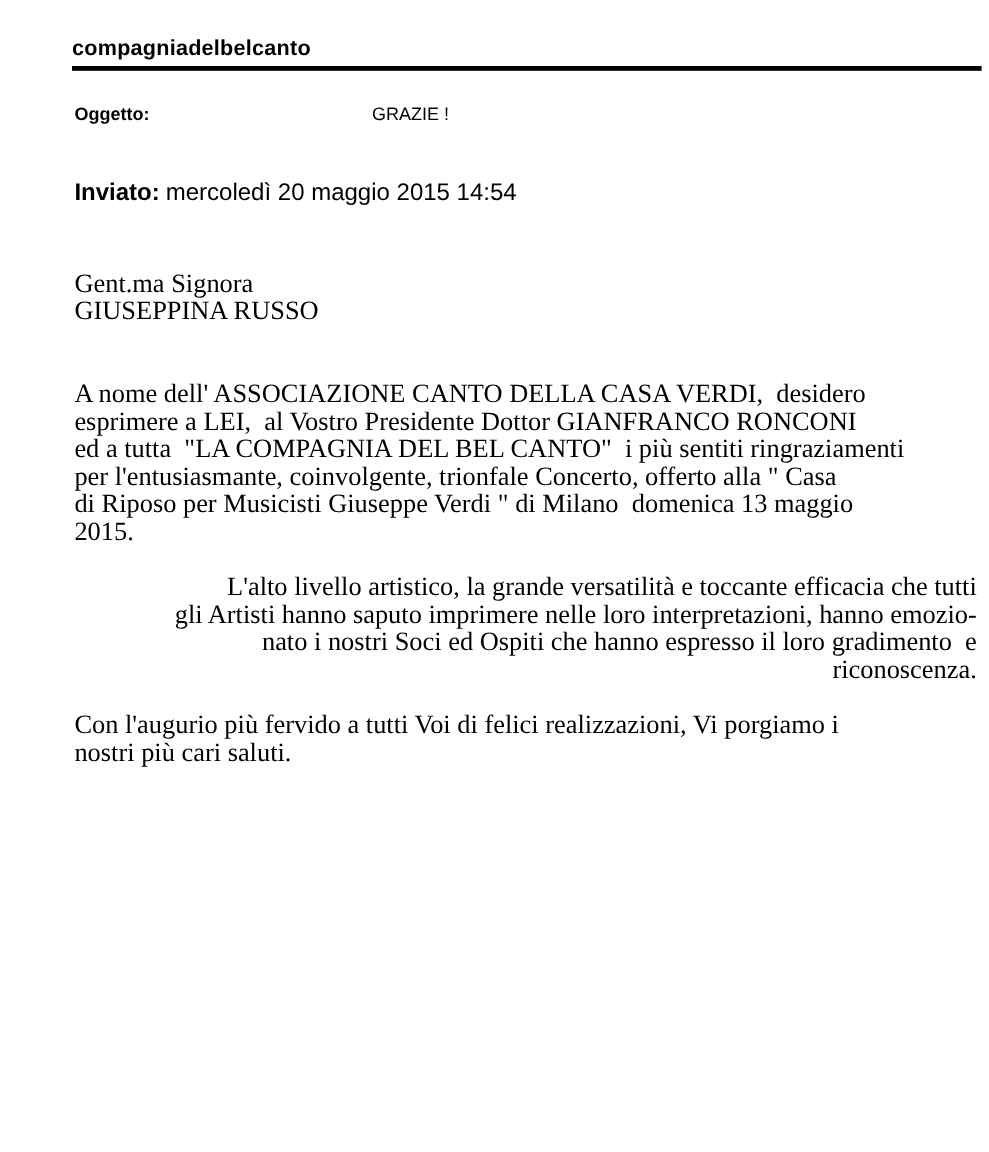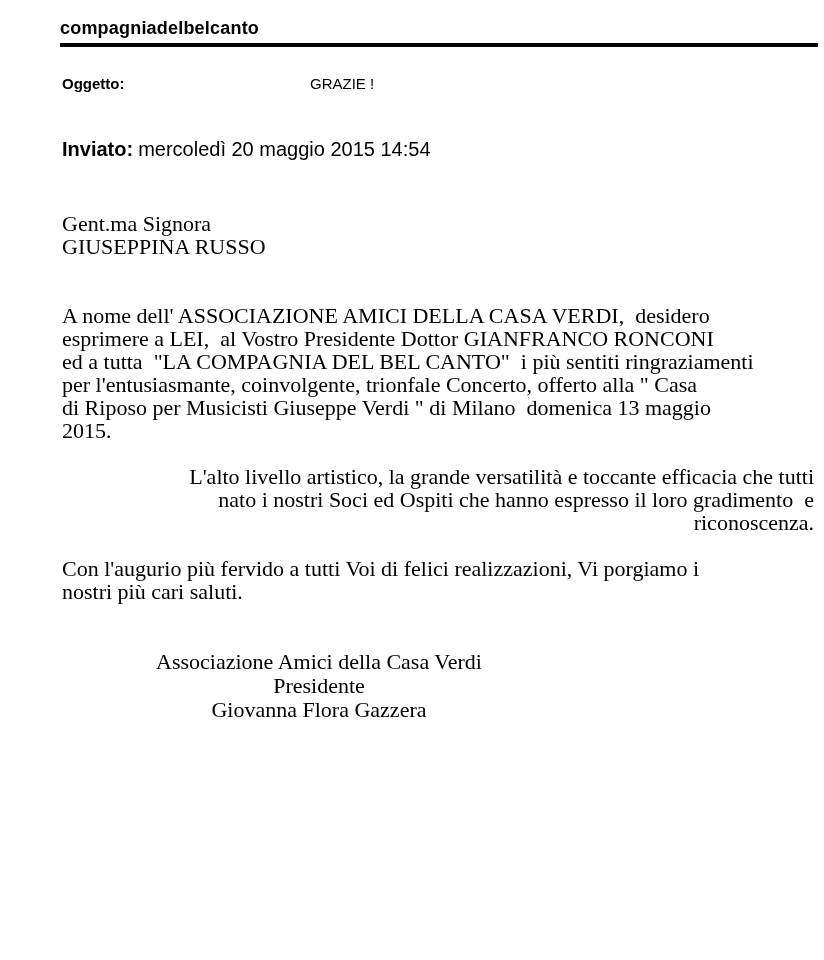--- a/index.html
+++ b/index.html
@@ -4,21 +4,21 @@
   <style>
     html, body { margin: 0; padding: 0; }
     body {
       width: 824px;
       height: 960px;
       background: #ffffff;
       color: #000000;
       font-family: "Liberation Sans", sans-serif;
       overflow: hidden;
     }
-    .page { padding: 18px 10px 0 62px; box-sizing: border-box; }
+    .page { padding: 18px 10px 0 62px; box-sizing: border-box; margin-top: 12px; }
 
     .masthead {
       font-size: 18px;
       font-weight: bold;
       letter-spacing: 0.2px;
       border-bottom: 4px solid #000000;
       padding-bottom: 4px;
       margin-left: -2px;
       margin-right: -4px;
     }
@@ -76,40 +76,36 @@
   </div>
 
   <div class="letter">
 
     <div class="salutation">
       <div class="line">Gent.ma Signora</div>
       <div class="line">GIUSEPPINA RUSSO</div>
     </div>
 
     <div class="para-1">
-      <div class="line">A nome dell' ASSOCIAZIONE AMICI DELLA CASA VERDI,  desidero</div>
+      <div class="line">A nome dell' ASSOCIAZIONE CANTO DELLA CASA VERDI,  desidero</div>
       <div class="line">esprimere a LEI,  al Vostro Presidente Dottor GIANFRANCO RONCONI</div>
       <div class="line">ed a tutta  "LA COMPAGNIA DEL BEL CANTO"  i più sentiti ringraziamenti</div>
       <div class="line">per l'entusiasmante, coinvolgente, trionfale Concerto, offerto alla " Casa</div>
       <div class="line">di Riposo per Musicisti Giuseppe Verdi " di Milano  domenica 13 maggio</div>
       <div class="line">2015.</div>
     </div>
 
     <div class="para-2">
       <div class="line">L'alto livello artistico, la grande versatilità e toccante efficacia che tutti</div>
+      <div class="line">gli Artisti hanno saputo imprimere nelle loro interpretazioni, hanno emozio-</div>
       <div class="line">nato i nostri Soci ed Ospiti che hanno espresso il loro gradimento  e</div>
       <div class="line">riconoscenza.</div>
     </div>
 
     <div class="para-3">
       <div class="line">Con l'augurio più fervido a tutti Voi di felici realizzazioni, Vi porgiamo i</div>
       <div class="line">nostri più cari saluti.</div>
     </div>
 
-    <div class="signature">
-      <div class="line">Associazione Amici della Casa Verdi</div>
-      <div class="line">Presidente</div>
-      <div class="line">Giovanna Flora Gazzera</div>
-    </div>
 
   </div>
 
 </div>
 
 </body></html>

